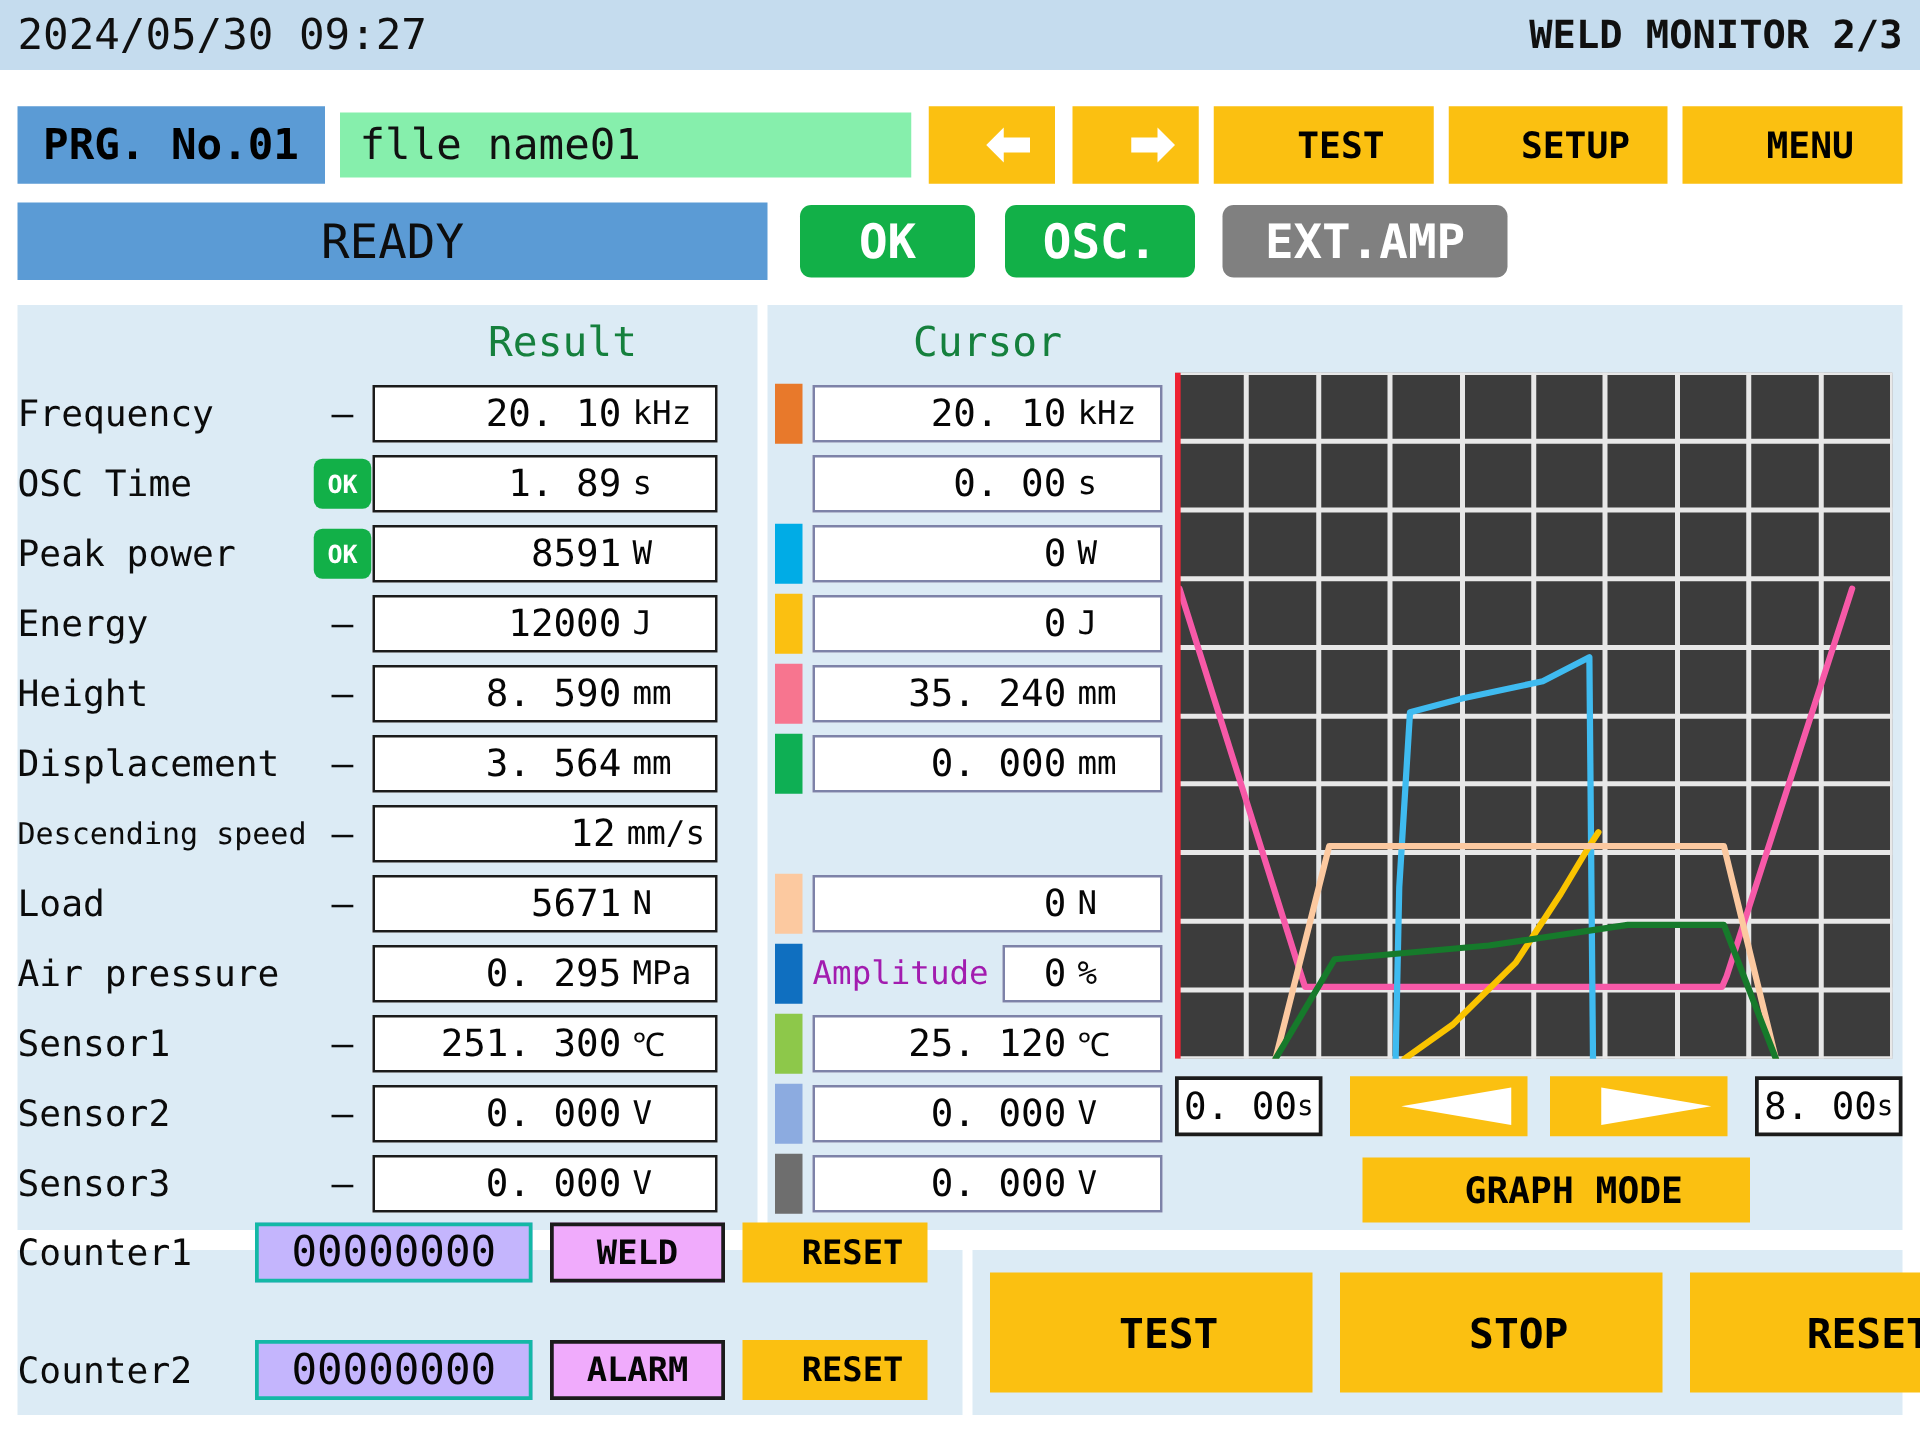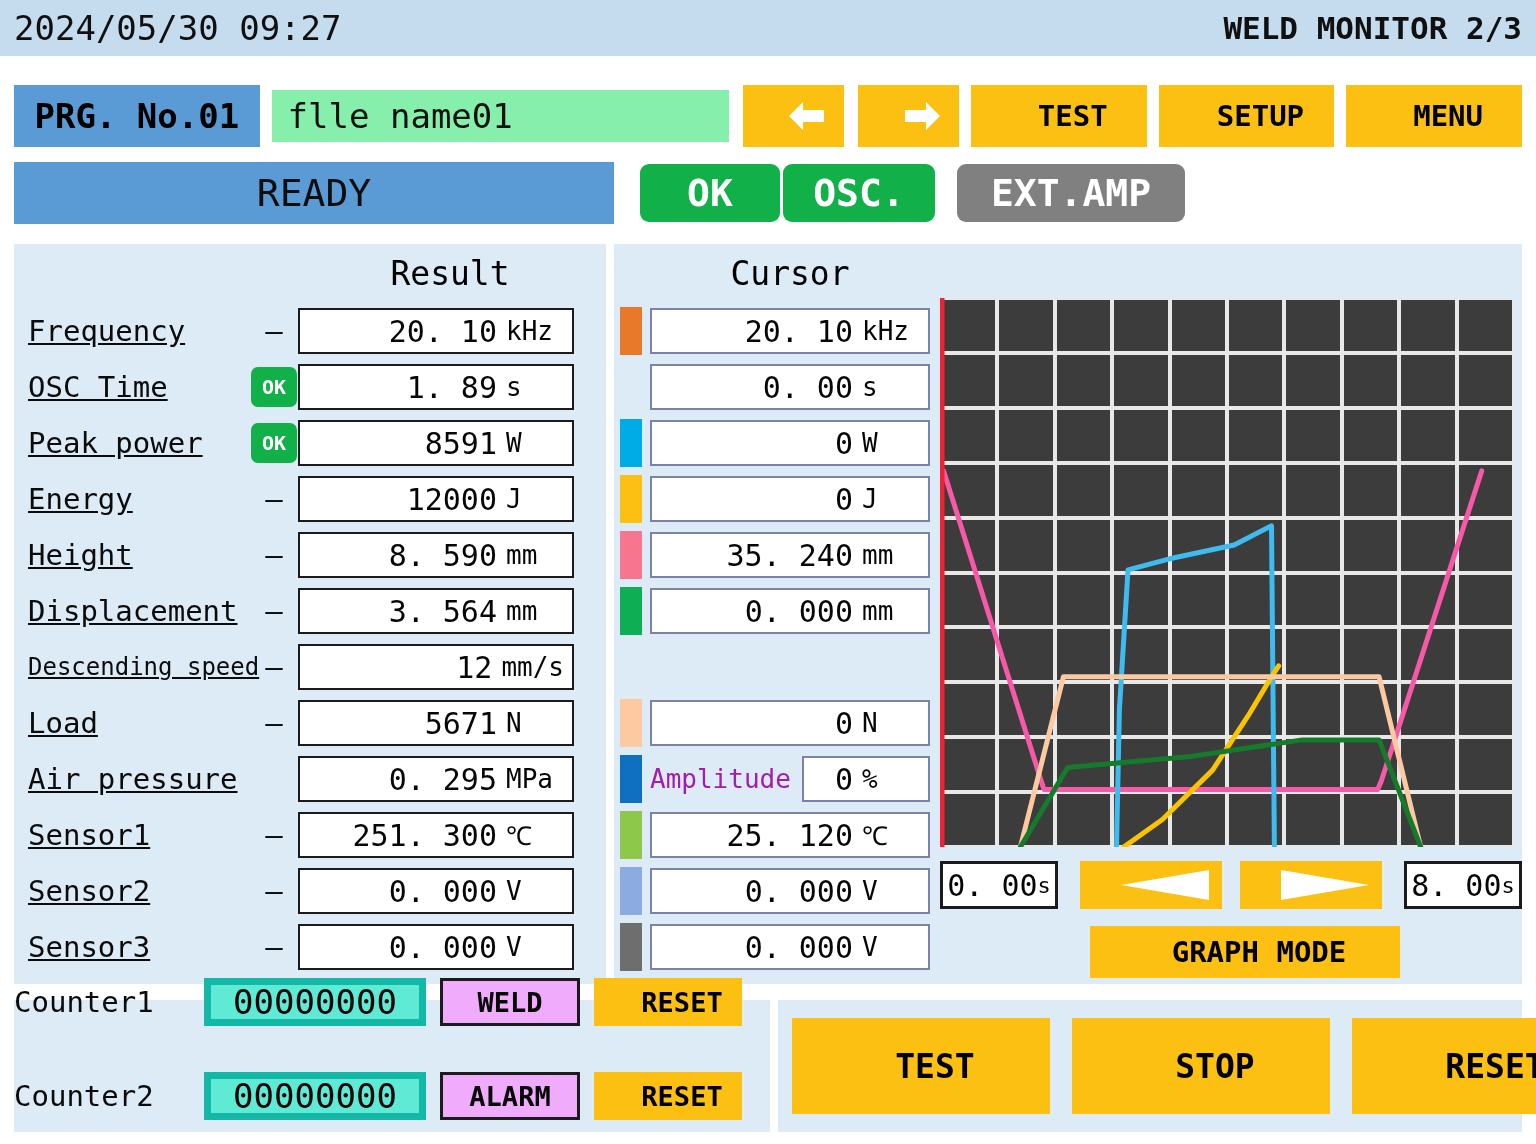--- a/index.html
+++ b/index.html
@@ -34,38 +34,38 @@
 
   
   .statusrow{position:absolute;left:14px;top:162px;height:62px;
              display:flex;align-items:center;}
   .readybox{width:600px;height:62px;background:#5b9bd5;color:#0d0d0d;
             display:flex;align-items:center;justify-content:center;font-size:38px;}
   .pill{height:58px;border-radius:9px;display:flex;align-items:center;
         justify-content:center;color:#fff;font-size:38px;font-weight:bold;
         padding:0 16px;box-sizing:border-box;}
   .pill.ok{background:#12b048;margin-left:26px;min-width:140px;}
-  .pill.osc{background:#12b048;margin-left:3px;min-width:152px;}
+  .pill.osc{background:#12b048;margin-left:24px;min-width:152px;}
   .pill.ext{background:#808080;margin-left:22px;min-width:228px;}
 
   
   .panelL{position:absolute;left:14px;top:244px;width:592px;height:740px;
           background:#dcebf5;}
   .panelR{position:absolute;left:614px;top:244px;width:908px;height:740px;
           background:#dcebf5;}
 
-  .colhead{text-align:center;font-size:33px;color:#000000;}
+  .colhead{text-align:center;font-size:33px;color:#15803d;}
   .res-head{position:absolute;left:300px;top:254px;width:300px;}
   .cur-head{position:absolute;left:640px;top:254px;width:300px;}
 
   
   .rows{position:absolute;left:14px;top:303px;width:592px;}
   .row{position:relative;height:56px;display:flex;align-items:center;}
-  .rlabel{width:236px;padding-left:14px;box-sizing:border-box;
-          font-size:29px;color:#0b0b0b;white-space:nowrap;text-decoration:underline;}
+  .rlabel{width:236px;box-sizing:border-box;
+          font-size:29px;color:#0b0b0b;white-space:nowrap;}
   .rlabel.small{font-size:24px;}
   .rdash{width:48px;text-align:center;font-size:29px;color:#0b0b0b;}
   .rok{width:48px;display:flex;align-items:center;justify-content:center;}
   .okchip{width:46px;height:40px;border-radius:7px;background:#12b048;color:#fff;
           font-size:20px;font-weight:bold;display:flex;align-items:center;
           justify-content:center;}
   .vbox{width:276px;height:46px;background:#fff;border:2px solid #1b1b1b;
         box-sizing:border-box;display:flex;align-items:center;
         justify-content:flex-end;padding-right:8px;font-size:30px;color:#060606;}
   .vbox .unit{display:inline-block;min-width:58px;text-align:left;padding-left:9px;
@@ -102,21 +102,21 @@
   .gmode{position:absolute;left:1090px;top:926px;width:282px;height:52px;
          font-size:29px;}
 
   
   .botL{position:absolute;left:14px;top:1000px;width:756px;height:132px;
         background:#dcebf5;}
   .botR{position:absolute;left:778px;top:1000px;width:744px;height:132px;
         background:#dcebf5;}
   .crow2{position:absolute;left:14px;display:flex;align-items:center;height:52px;}
   .cname{width:190px;font-size:29px;color:#0b0b0b;}
-  .cval{width:222px;height:48px;background:#5eead4;border:7px solid #14b8a6;
+  .cval{width:222px;height:48px;background:#c4b5fd;border:3px solid #14b8a6;
         box-sizing:border-box;display:flex;align-items:center;
         justify-content:center;font-size:34px;color:#060606;text-align:right;}
   .ctype{width:140px;height:48px;background:#f0abfc;border:3px solid #1b1b1b;
          box-sizing:border-box;display:flex;align-items:center;
          justify-content:center;font-size:27px;color:#060606;margin-left:14px;
          font-weight:bold;}
   .cres{width:120px;height:48px;margin-left:14px;font-size:27px;}
   .bigbtn{width:230px;height:96px;font-size:33px;}
   .bigrow{position:absolute;left:792px;top:1018px;display:flex;gap:22px;}
 </style>

